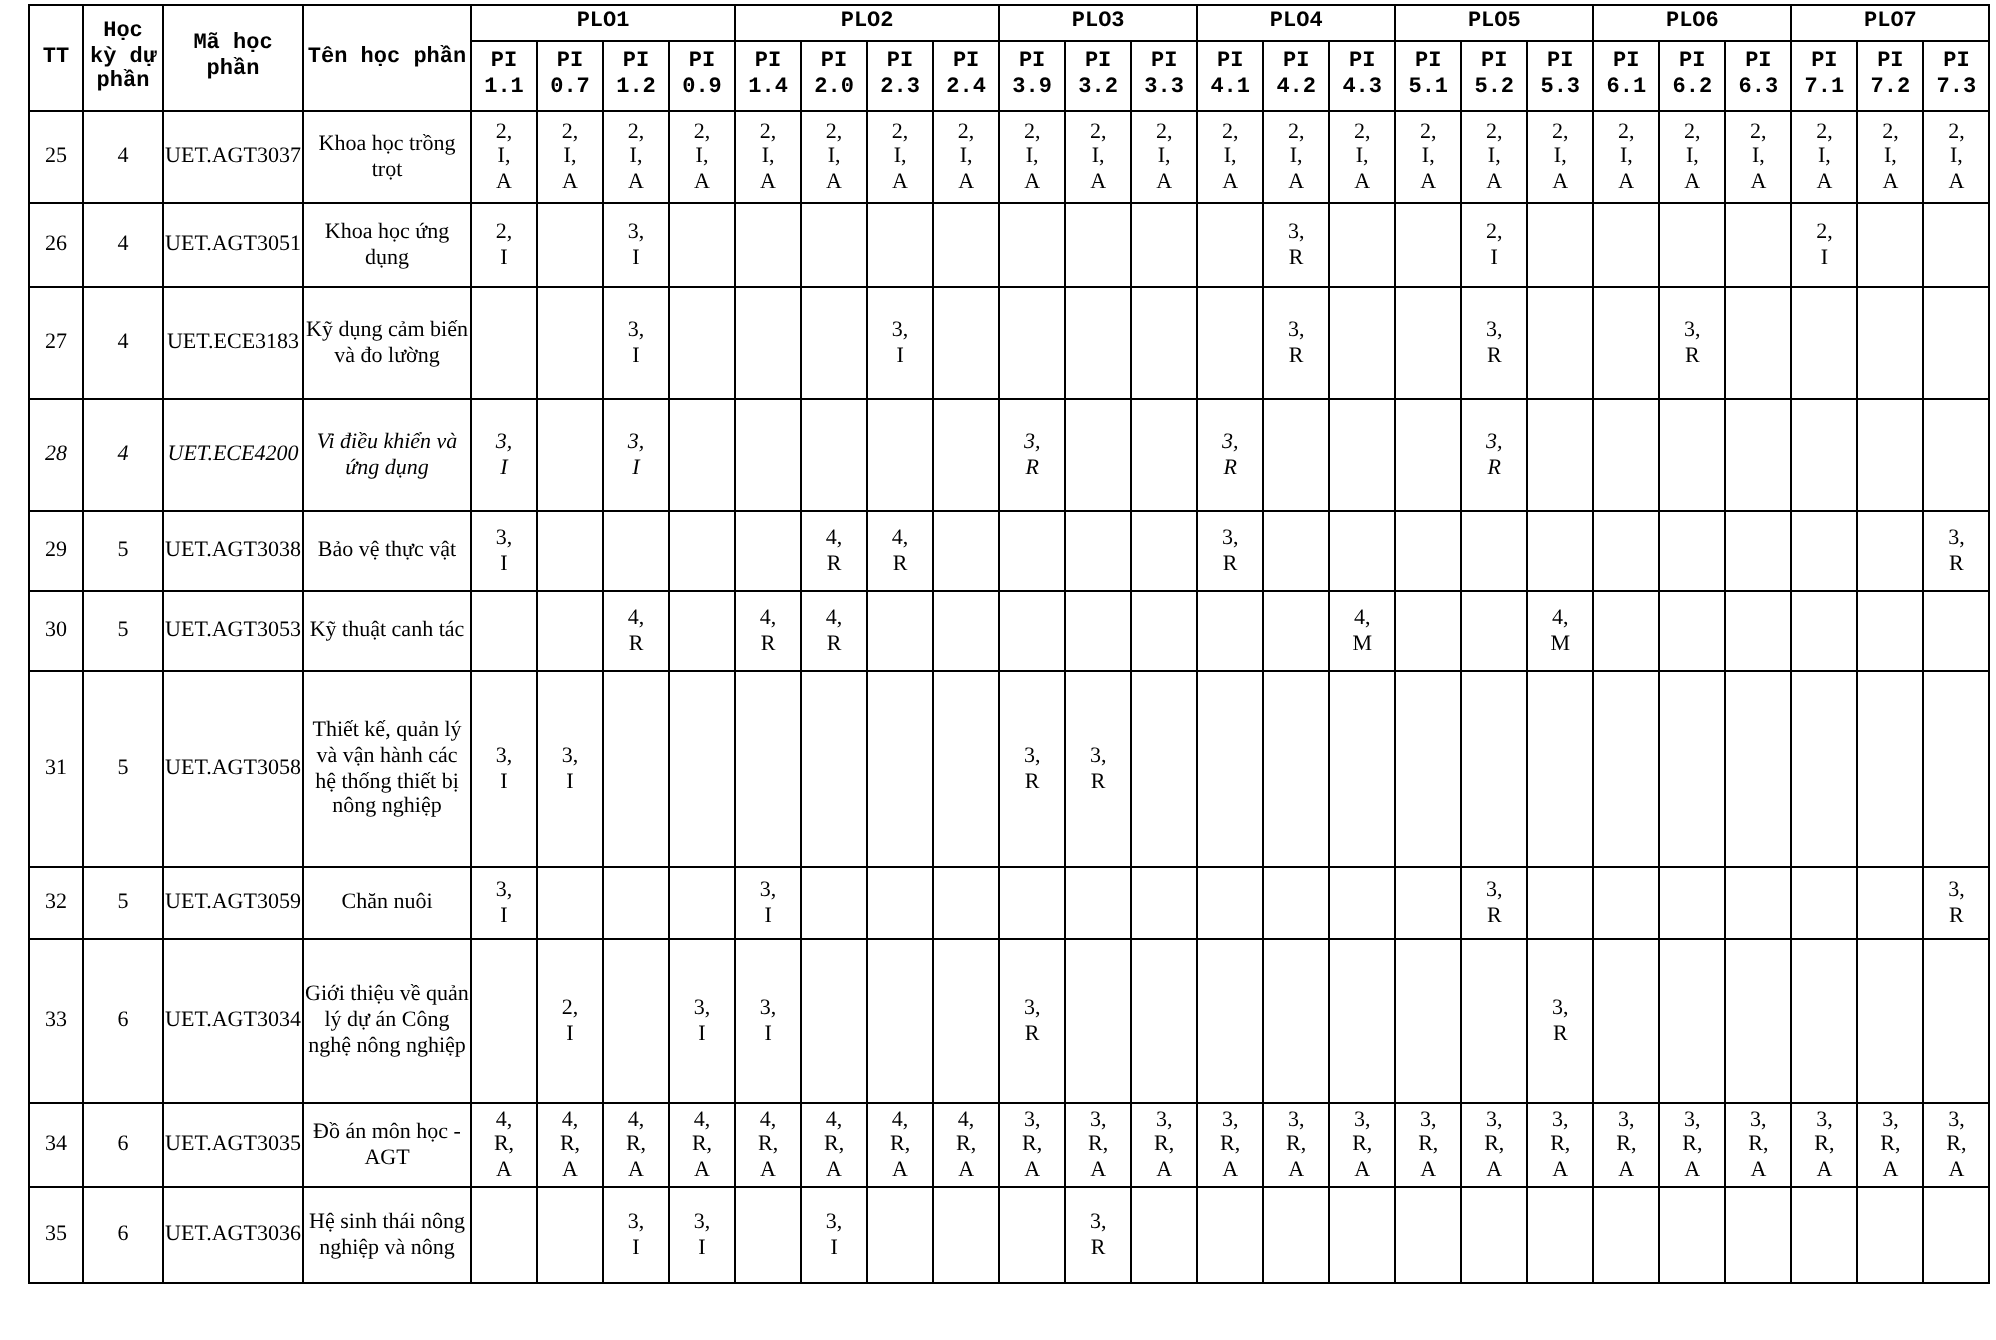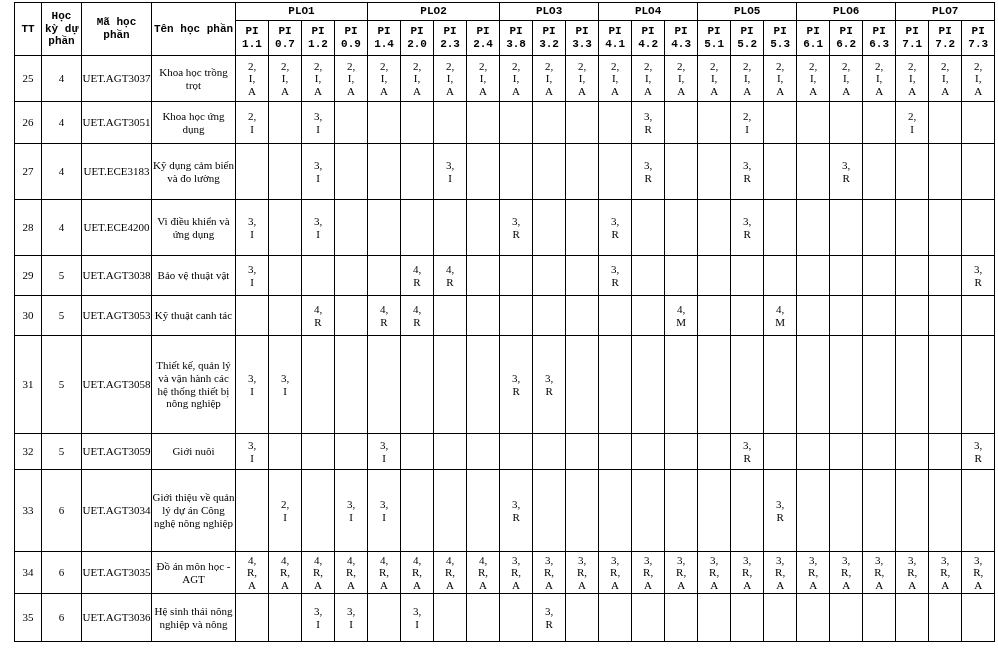--- a/index.html
+++ b/index.html
@@ -164,21 +164,21 @@
           <th class="pi-head">
             <span>PI</span>
             <span>2.3</span>
           </th>
           <th class="pi-head">
             <span>PI</span>
             <span>2.4</span>
           </th>
           <th class="pi-head">
             <span>PI</span>
-            <span>3.8</span>
+            <span>3.9</span>
           </th>
           <th class="pi-head">
             <span>PI</span>
             <span>3.2</span>
           </th>
           <th class="pi-head">
             <span>PI</span>
             <span>3.3</span>
           </th>
           <th class="pi-head">
@@ -434,21 +434,21 @@
           <td class="val"></td>
           <td class="val">
             <span>3,</span>
             <span>R</span>
           </td>
           <td class="val"></td>
           <td class="val"></td>
           <td class="val"></td>
           <td class="val"></td>
         </tr>
-        <tr style="height: 56px;">
+        <tr style="height: 56px; font-style: italic;">
           <td class="tt">28</td>
           <td class="hk">4</td>
           <td class="code">UET.ECE4200</td>
           <td class="name">Vi điều khiển và ứng dụng</td>
           <td class="val">
             <span>3,</span>
             <span>I</span>
           </td>
           <td class="val"></td>
           <td class="val">
@@ -482,21 +482,21 @@
           <td class="val"></td>
           <td class="val"></td>
           <td class="val"></td>
           <td class="val"></td>
           <td class="val"></td>
         </tr>
         <tr style="height: 40px;">
           <td class="tt">29</td>
           <td class="hk">5</td>
           <td class="code">UET.AGT3038</td>
-          <td class="name">Bảo vệ thuật vật</td>
+          <td class="name">Bảo vệ thực vật</td>
           <td class="val">
             <span>3,</span>
             <span>I</span>
           </td>
           <td class="val"></td>
           <td class="val"></td>
           <td class="val"></td>
           <td class="val"></td>
           <td class="val">
             <span>4,</span>
@@ -611,21 +611,21 @@
           <td class="val"></td>
           <td class="val"></td>
           <td class="val"></td>
           <td class="val"></td>
           <td class="val"></td>
         </tr>
         <tr style="height: 36px;">
           <td class="tt">32</td>
           <td class="hk">5</td>
           <td class="code">UET.AGT3059</td>
-          <td class="name">Giới nuôi</td>
+          <td class="name">Chăn nuôi</td>
           <td class="val">
             <span>3,</span>
             <span>I</span>
           </td>
           <td class="val"></td>
           <td class="val"></td>
           <td class="val"></td>
           <td class="val">
             <span>3,</span>
             <span>I</span>

